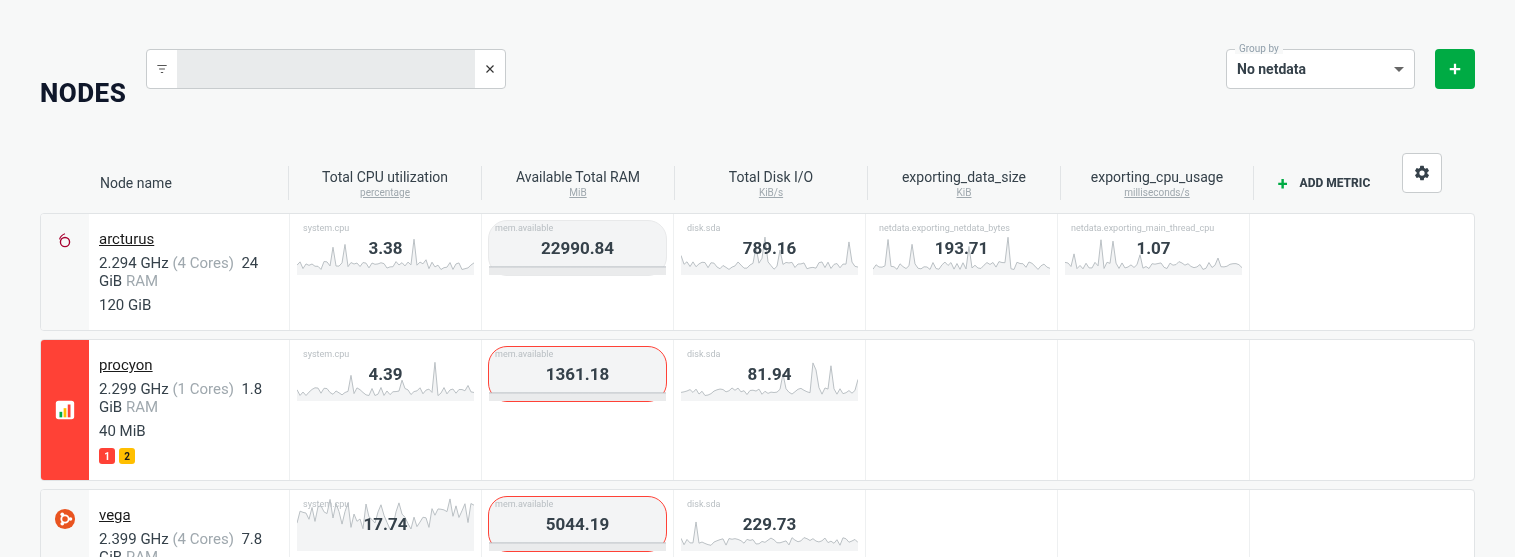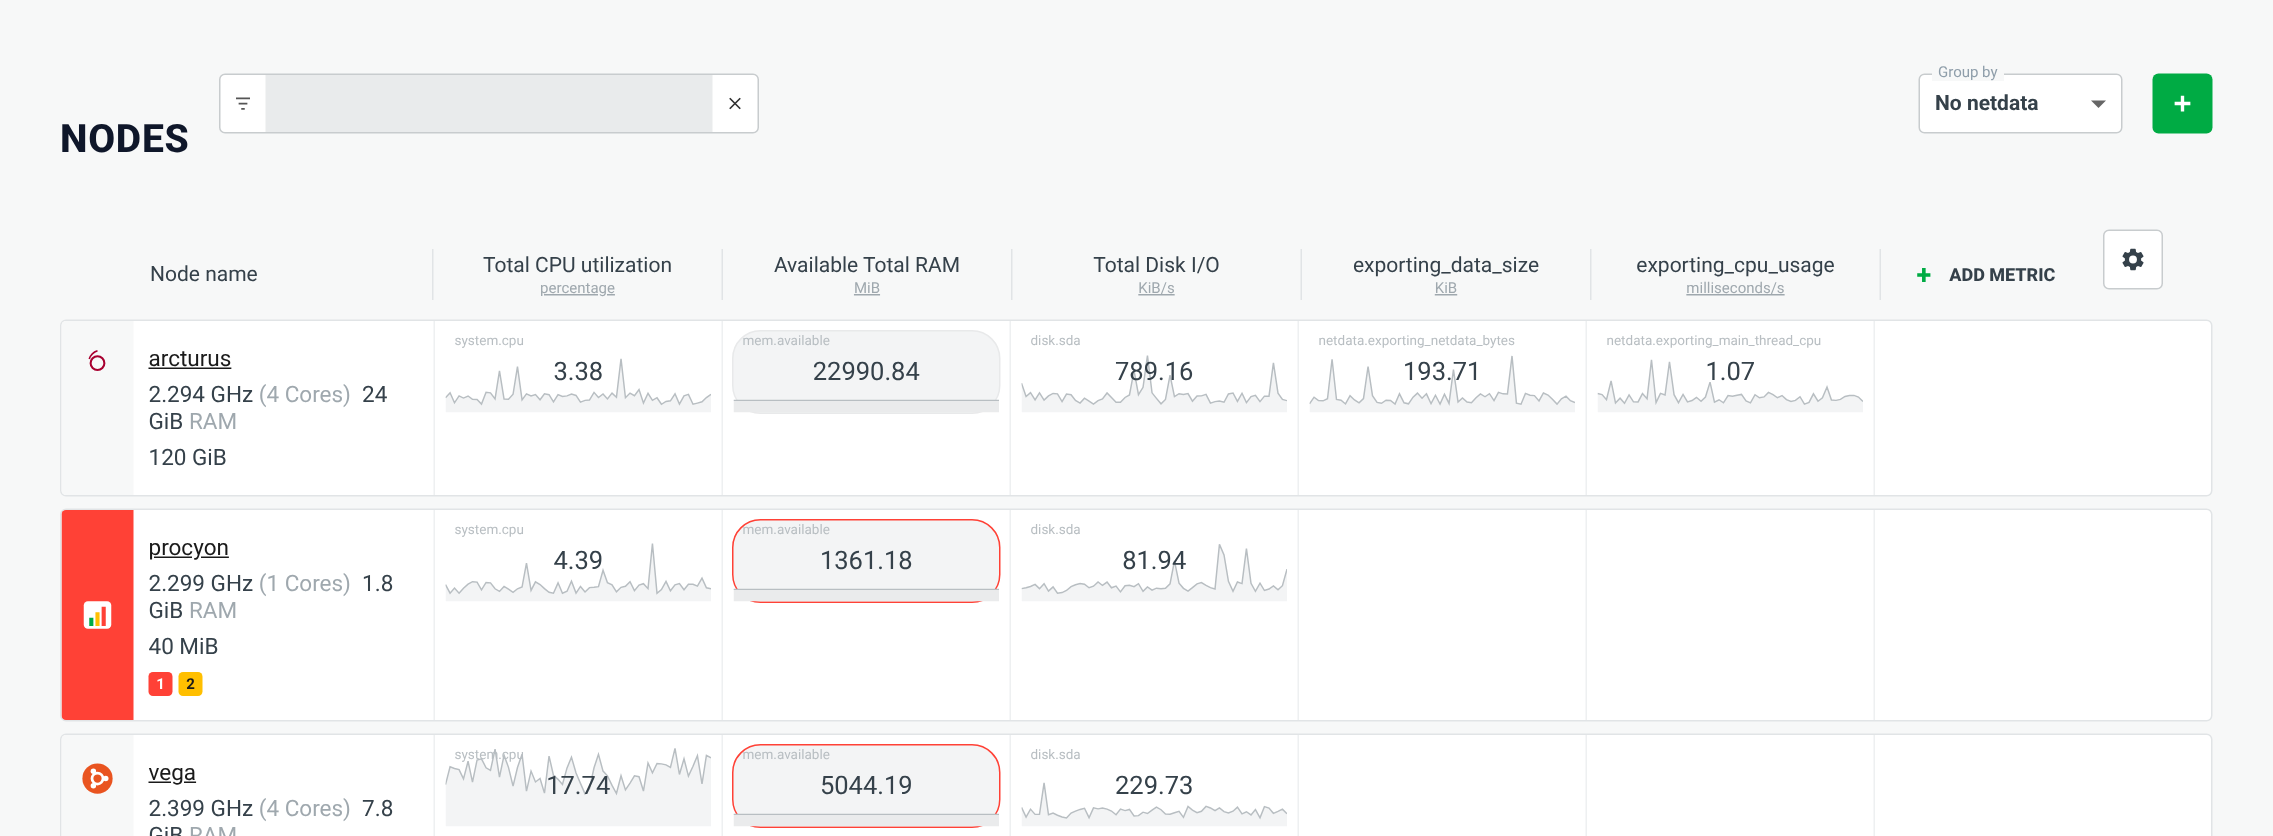--- a/index.html
+++ b/index.html
@@ -5,21 +5,21 @@
 * { box-sizing: border-box; margin: 0; padding: 0; }
 body { font-family: -apple-system, BlinkMacSystemFont, "Segoe UI", Roboto, Helvetica, Arial, sans-serif; background: #f7f8f8; color: #35414a; font-size: 14px; width: 1515px; }
 .page { padding: 30px 40px; }
 .header { display: flex; align-items: center; gap: 20px; margin-bottom: 45px; }
 .title { font-size: 26px; font-weight: 800; letter-spacing: 0.5px; color: #0f172a; margin-top: 48px; }
 .filter-wrap { display: flex; align-items: center; border: 1px solid #c8ccce; border-radius: 4px; background: #fff; height: 40px; width: 360px; }
 .filter-icon-box { width: 30px; display: flex; align-items: center; justify-content: center; color: #555; }
 .filter-input { flex: 1; height: 100%; border: none; background: #e9ebec; outline: none; padding: 0 8px; font-size: 14px; }
 .filter-clear { width: 30px; display: flex; align-items: center; justify-content: center; color: #333; cursor: pointer; font-size: 18px; }
 .spacer { flex: 1; }
-.group-wrap { position: relative; border: 1px solid #c8ccce; border-radius: 4px; background: #fff; height: 40px; width: 136px; padding: 0 10px; display: flex; align-items: center; justify-content: space-between; cursor: pointer; }
+.group-wrap { position: relative; border: 1px solid #c8ccce; border-radius: 4px; background: #fff; height: 40px; width: 189px; padding: 0 10px; display: flex; align-items: center; justify-content: space-between; cursor: pointer; }
 .group-label { position: absolute; top: -7px; left: 8px; background: #f7f8f8; padding: 0 4px; font-size: 10px; color: #8f9eaa; }
 .group-value { font-weight: 700; font-size: 14px; }
 .group-caret { width: 0; height: 0; border-left: 5px solid transparent; border-right: 5px solid transparent; border-top: 5px solid #666; }
 .add-btn { width: 40px; height: 40px; background: #00ab44; border-radius: 4px; display: flex; align-items: center; justify-content: center; color: #fff; font-size: 22px; font-weight: 700; cursor: pointer; }
 
 .cols { display: flex; height: 60px; align-items: stretch; }
 .col { display: flex; flex-direction: column; align-items: center; justify-content: center; position: relative; }
 .col.nodename { width: 248px; align-items: flex-start; padding-left: 60px; }
 .col.metric { flex: 1; max-width: 192px; }
 .col-title { font-size: 14px; color: #35414a; }
@@ -45,21 +45,21 @@
 
 .row-metric { flex: 1; max-width: 192px; border-left: 1px solid #eef0f1; padding: 6px; display: flex; align-items: flex-start; justify-content: center; }
 .spark { position: relative; width: 100%; height: 56px; border: 1px solid transparent; border-radius: 2px; }
 .spark.highlight { background: #f3f4f5; border-color: #e8e9ea; border-radius: 19px; }
 .spark.crit-border { border: 1px solid #ff4136; }
 .spark svg { position: absolute; inset: 0; width: 100%; height: 100%; }
 .spark svg .area { fill: #f3f4f5; }
 .spark.highlight svg .area { fill: #eaebec; }
 .spark svg .line { fill: none; stroke: #b8bec2; stroke-width: 1; }
 .spark-label { position: absolute; top: 2px; left: 6px; font-size: 9px; color: #b8bec2; z-index: 2; }
-.spark-value { position: absolute; inset: 0; display: flex; align-items: center; justify-content: center; font-size: 17px; font-weight: 400; color: #35414a; z-index: 2; }
+.spark-value { position: absolute; inset: 0; display: flex; align-items: center; justify-content: center; font-size: 17px; font-weight: 700; color: #35414a; z-index: 2; }
 .spark-empty { width: 100%; height: 56px; }
 .os-ubuntu-bg { fill: #e95420; }
 </style>
 </head>
 <body>
 
 <div class="page">
   <div class="header">
     <div class="title">NODES</div>
     <div class="filter-wrap">

